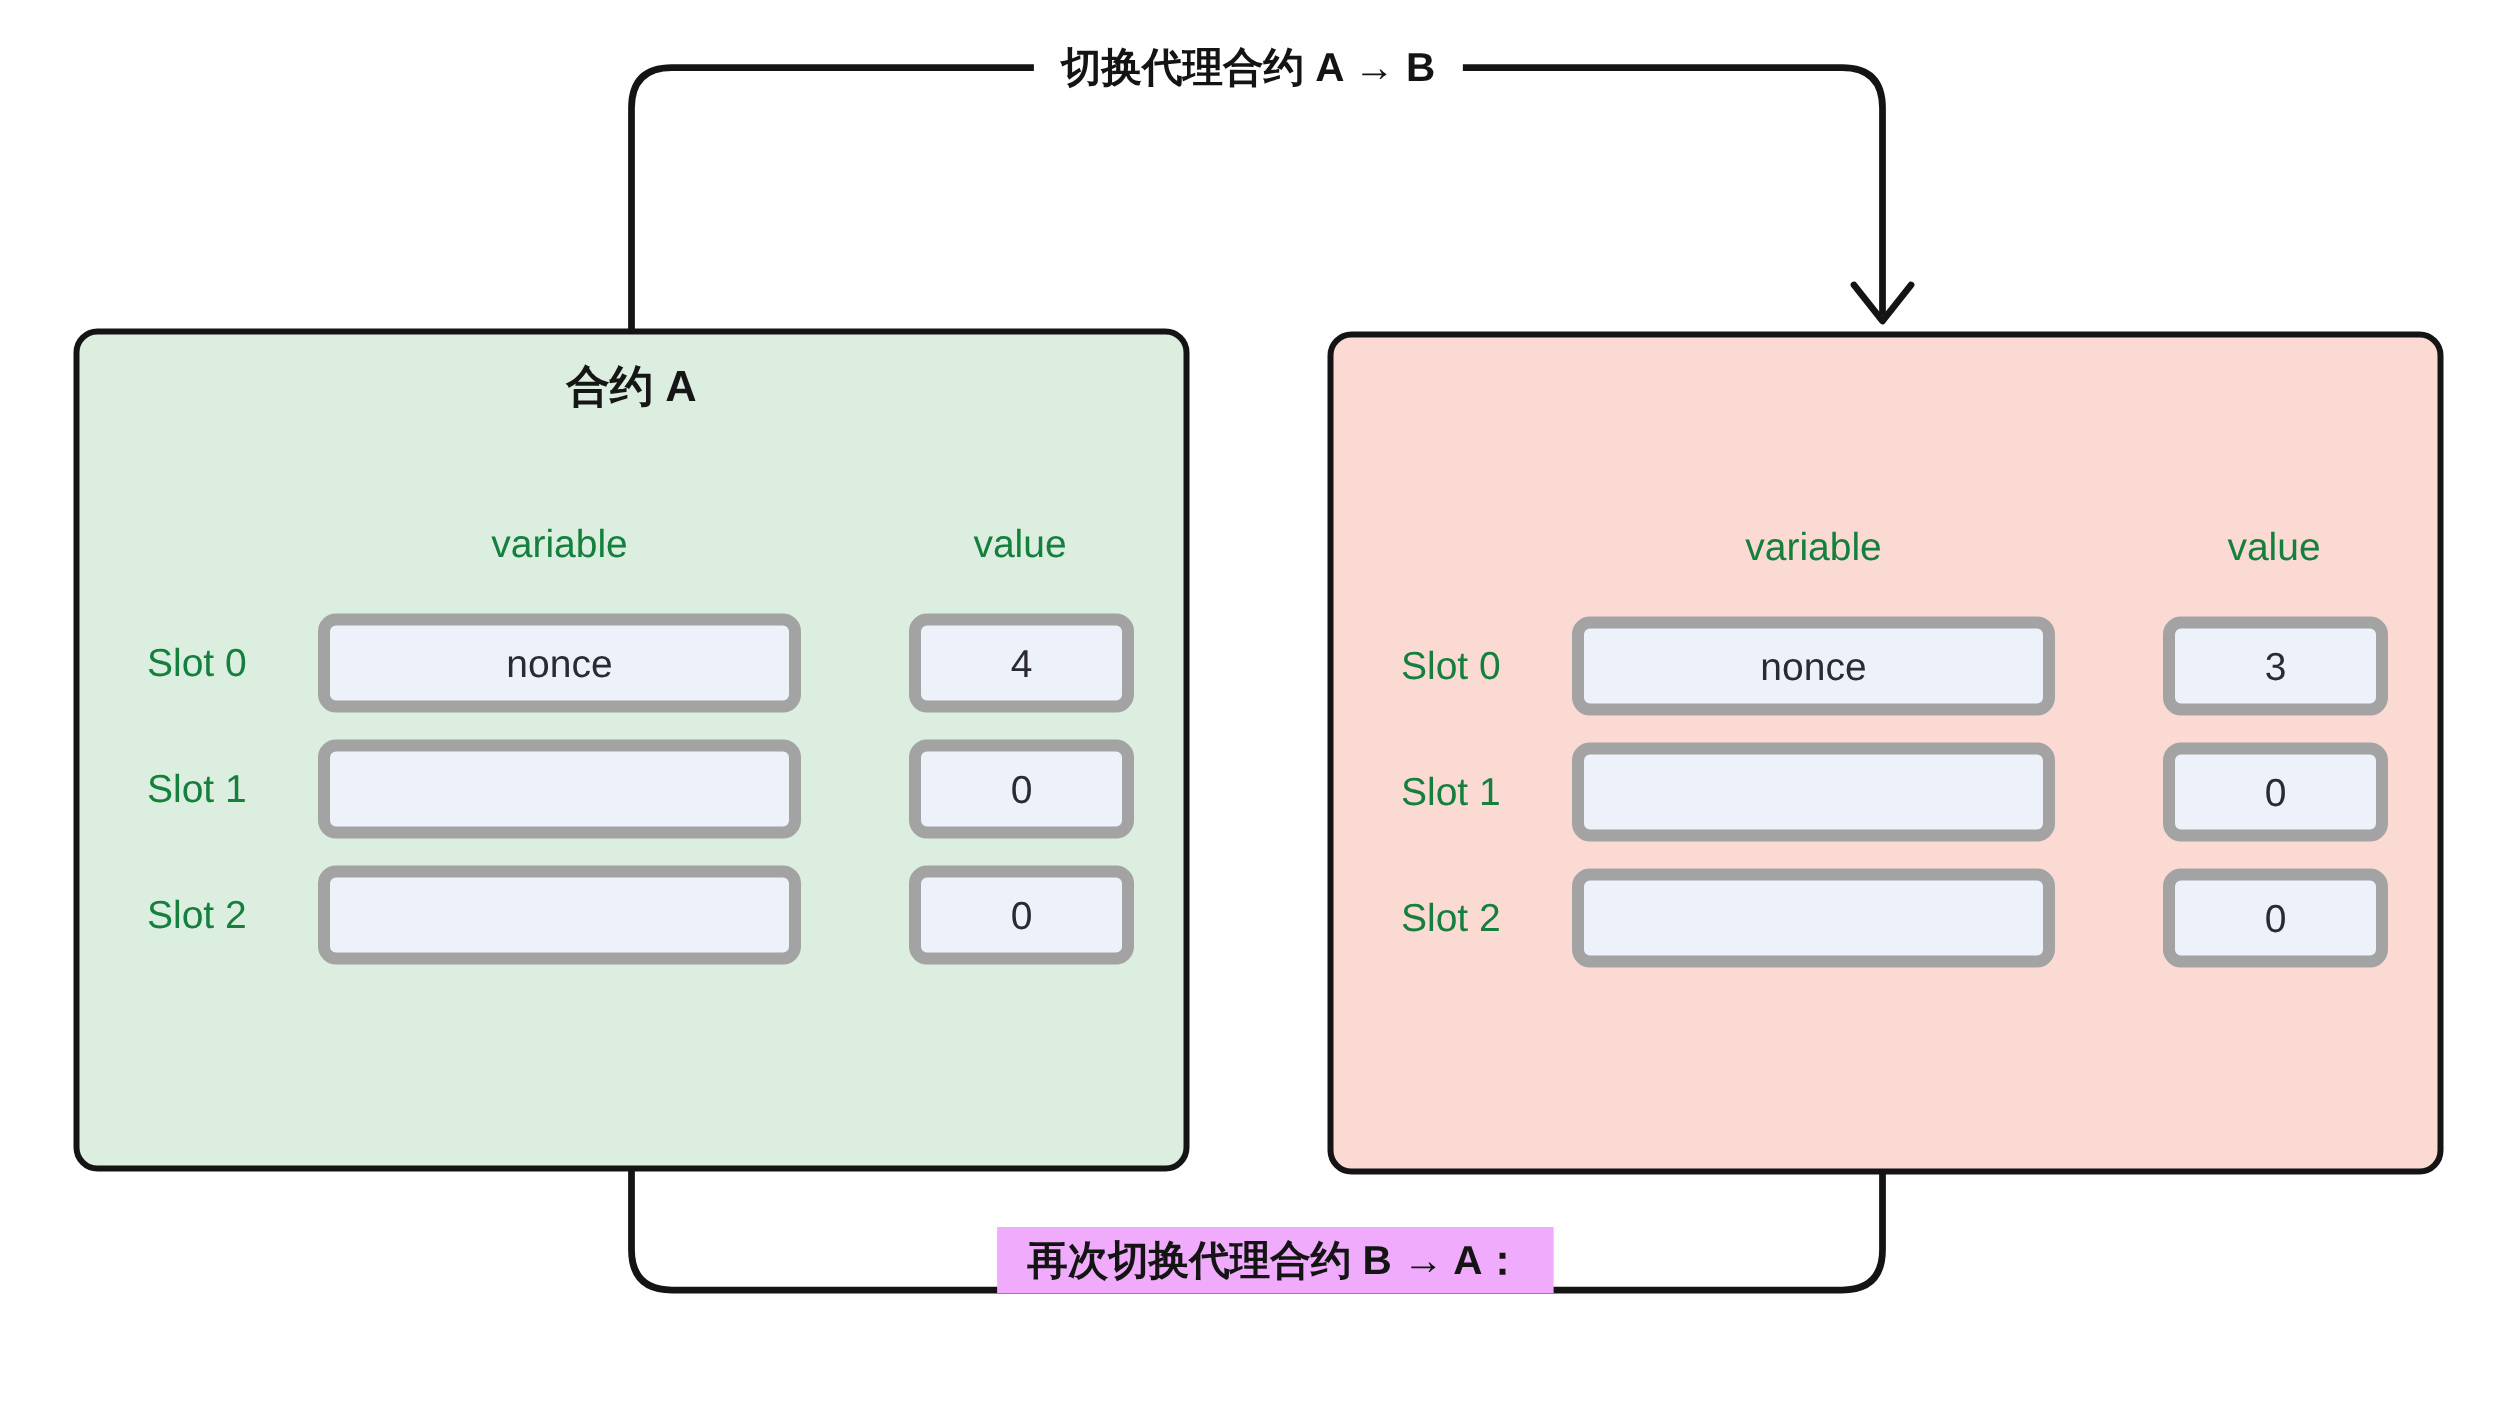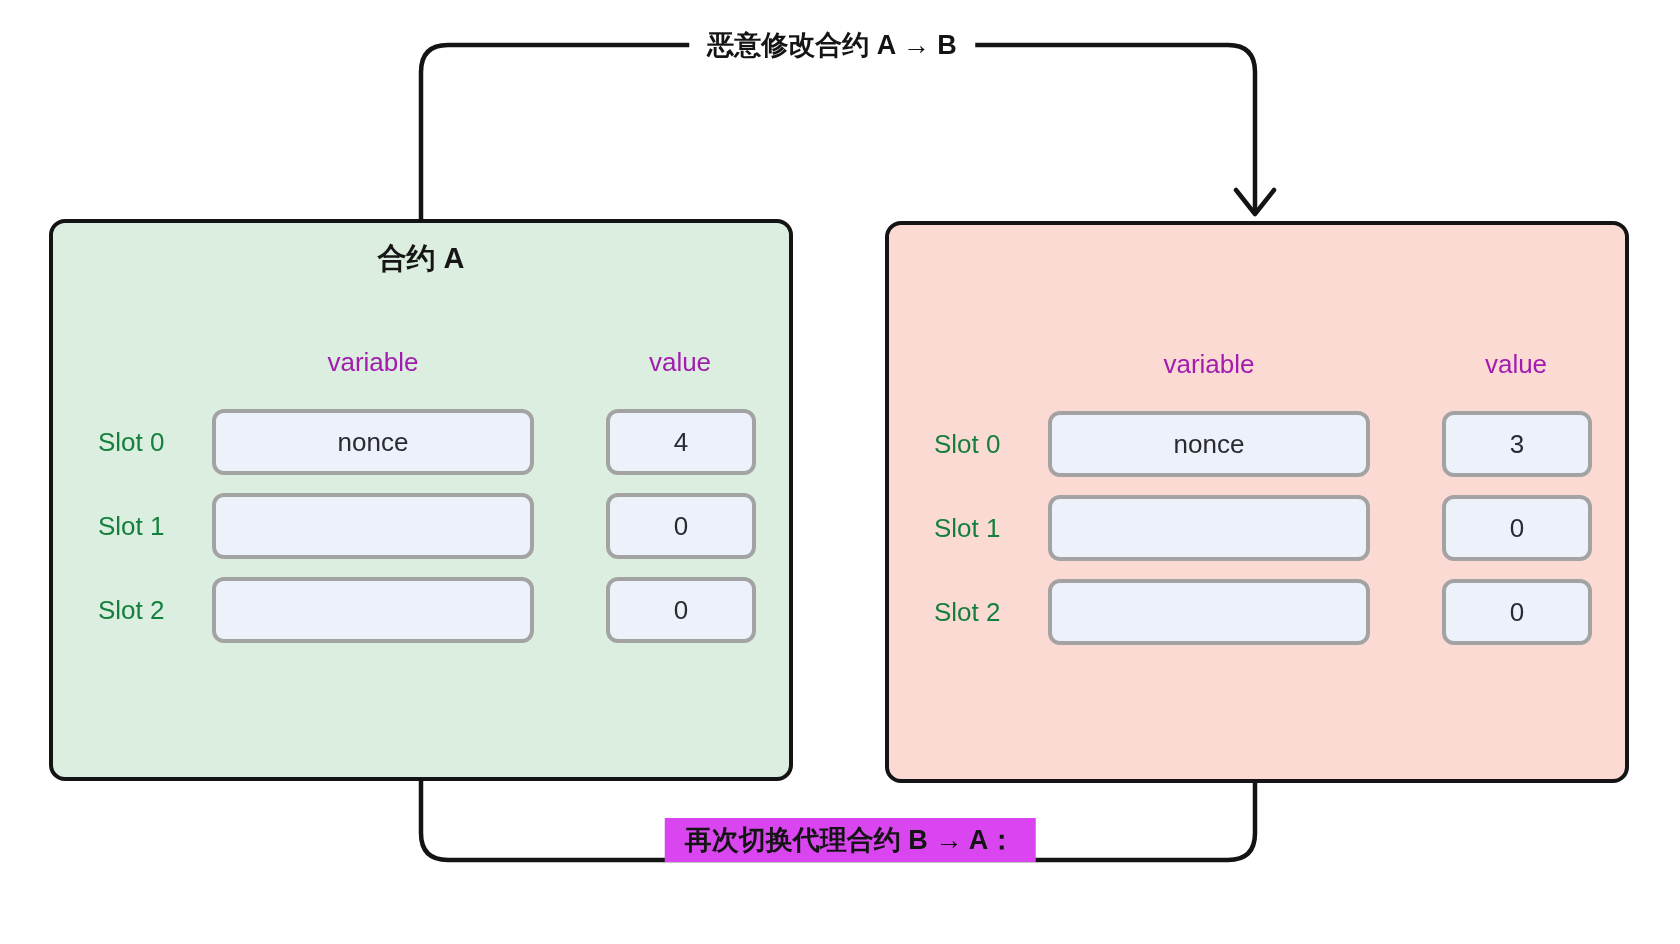--- a/index.html
+++ b/index.html
@@ -42,21 +42,21 @@
     font-weight: 700;
     color: #161616;
     white-space: nowrap;
   }
   .col-header {
     position: absolute;
     top: 118px;
     transform: translateX(-50%);
     font-size: 26px;
     line-height: 42px;
-    color: #a21caf;
+    color: #15803d;
     white-space: nowrap;
   }
   .col-var { left: 320px; }
   .col-val { left: 627px; }
   .slot-row {
     position: absolute;
     left: 0;
     width: 100%;
     height: 66px;
   }
@@ -70,21 +70,21 @@
     transform: translateY(-50%);
     font-size: 26px;
     color: #15803d;
     white-space: nowrap;
   }
   .var-box, .val-box {
     position: absolute;
     top: 0;
     height: 66px;
     background: #edf1f9;
-    border: 4px solid #a3a3a3;
+    border: 8px solid #a3a3a3;
     border-radius: 12px;
     display: flex;
     align-items: center;
     justify-content: center;
     font-size: 26px;
     color: #2a2a33;
   }
   .var-box { left: 159px; width: 322px; }
   .val-box { left: 553px; width: 150px; }
   
@@ -104,21 +104,21 @@
     background: #ffffff;
     padding: 0 18px;
   }
   #bottom-arrow-label {
     left: 850px;
     top: 818px;
   }
   #bottom-arrow-label .label-line-1 {
     display: inline-block;
     line-height: 44px;
-    background: #d946ef;
+    background: #f0abfc;
     padding: 0 20px;
   }
   #bottom-arrow-label .label-line-2 {
     line-height: 42px;
     margin-top: 1px;
   }
 </style>
 </head>
 <body>
 
@@ -128,21 +128,21 @@
     <g stroke="#141414" stroke-width="4.5" fill="none" stroke-linecap="round" stroke-linejoin="round">
 
       <path d="M421,221 L421,72 Q421,45 448,45 L1228,45 Q1255,45 1255,72 L1255,208"></path>
       <path d="M1236,190 L1255,214 L1274,190"></path>
 
       <path d="M1255,691 L1255,833 Q1255,860 1228,860 L448,860 Q421,860 421,833 L421,714"></path>
       <path d="M403,721 L421,697 L439,721"></path>
     </g>
   </svg>
 
-  <div id="top-arrow-label" class="arrow-label">恶意修改合约 A → B</div>
+  <div id="top-arrow-label" class="arrow-label">切换代理合约 A → B</div>
 
   <section class="contract contract-a">
     <h2 class="contract-title">合约 A</h2>
     <div class="col-header col-var">variable</div>
     <div class="col-header col-val">value</div>
 
     <div class="slot-row row-0">
       <span class="slot-label">Slot 0</span>
       <div class="var-box">
         <span>nonce</span>

